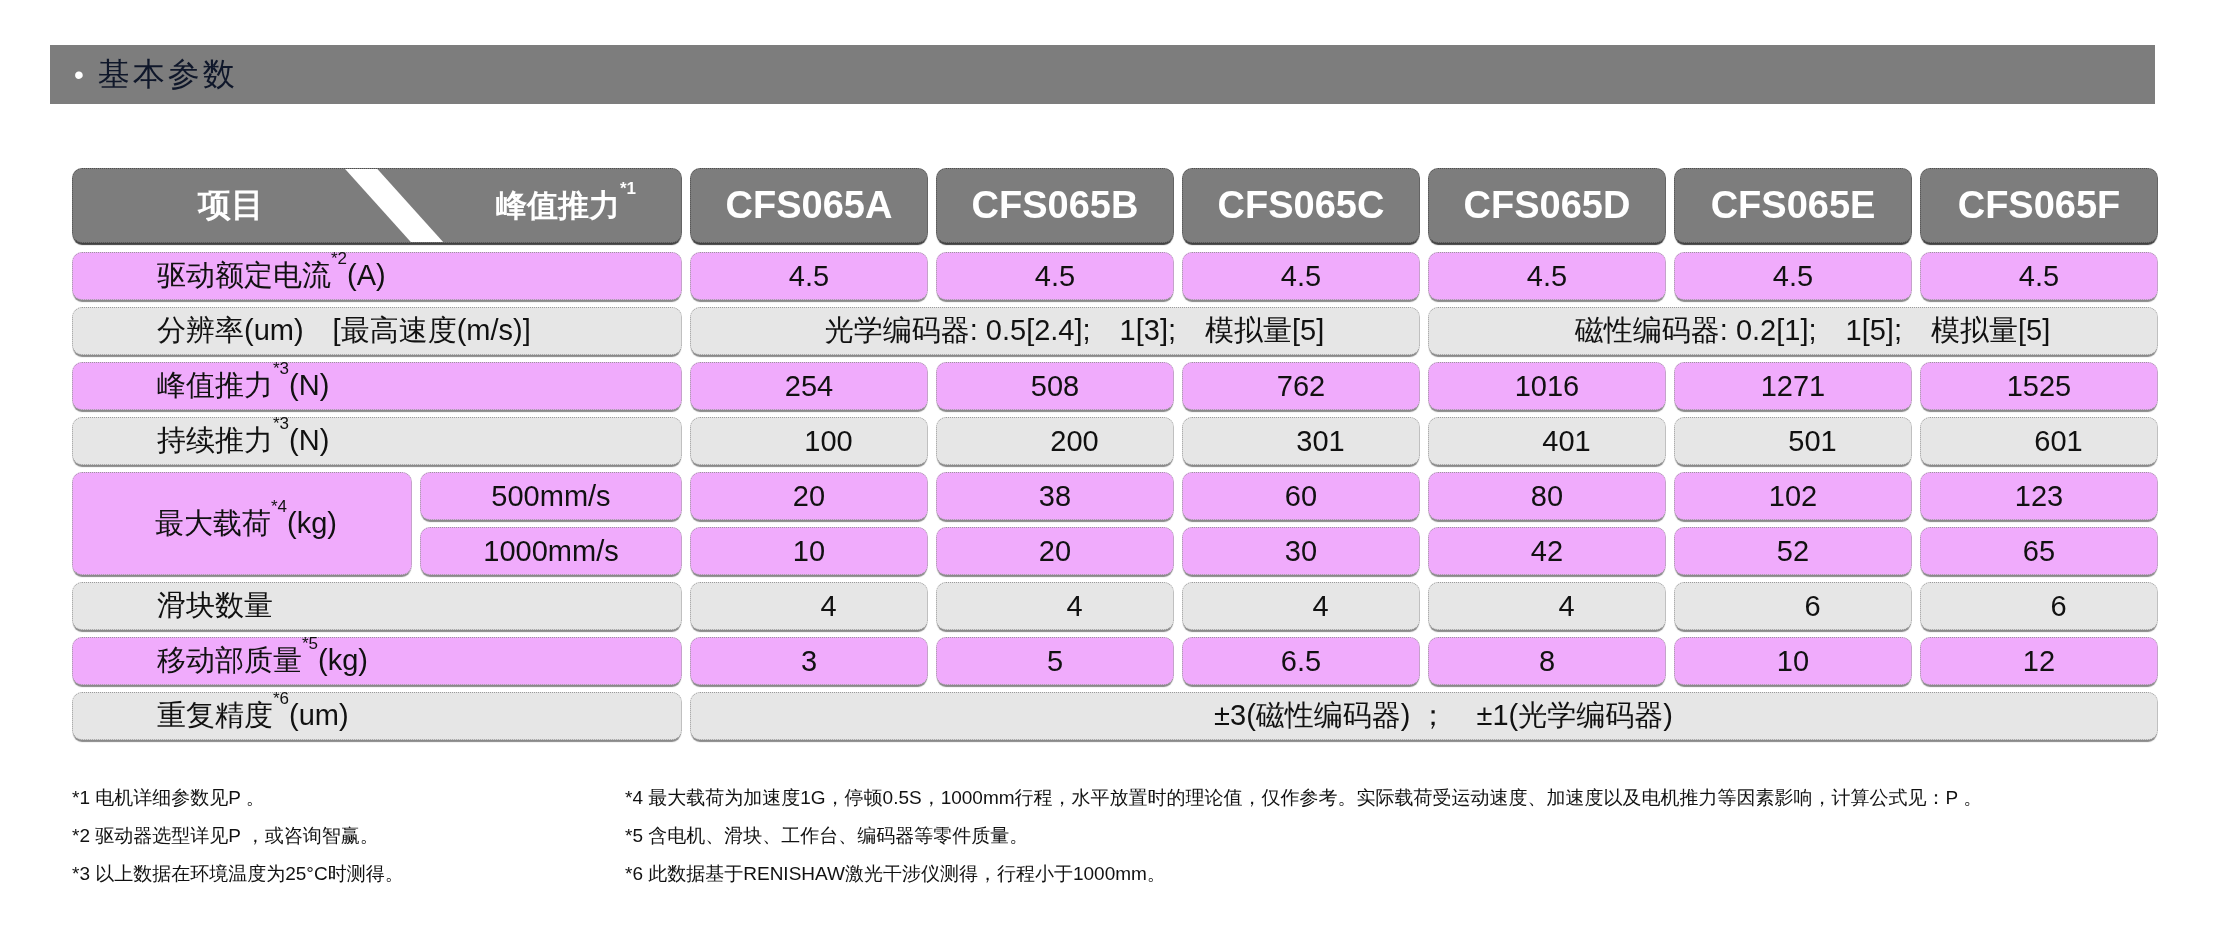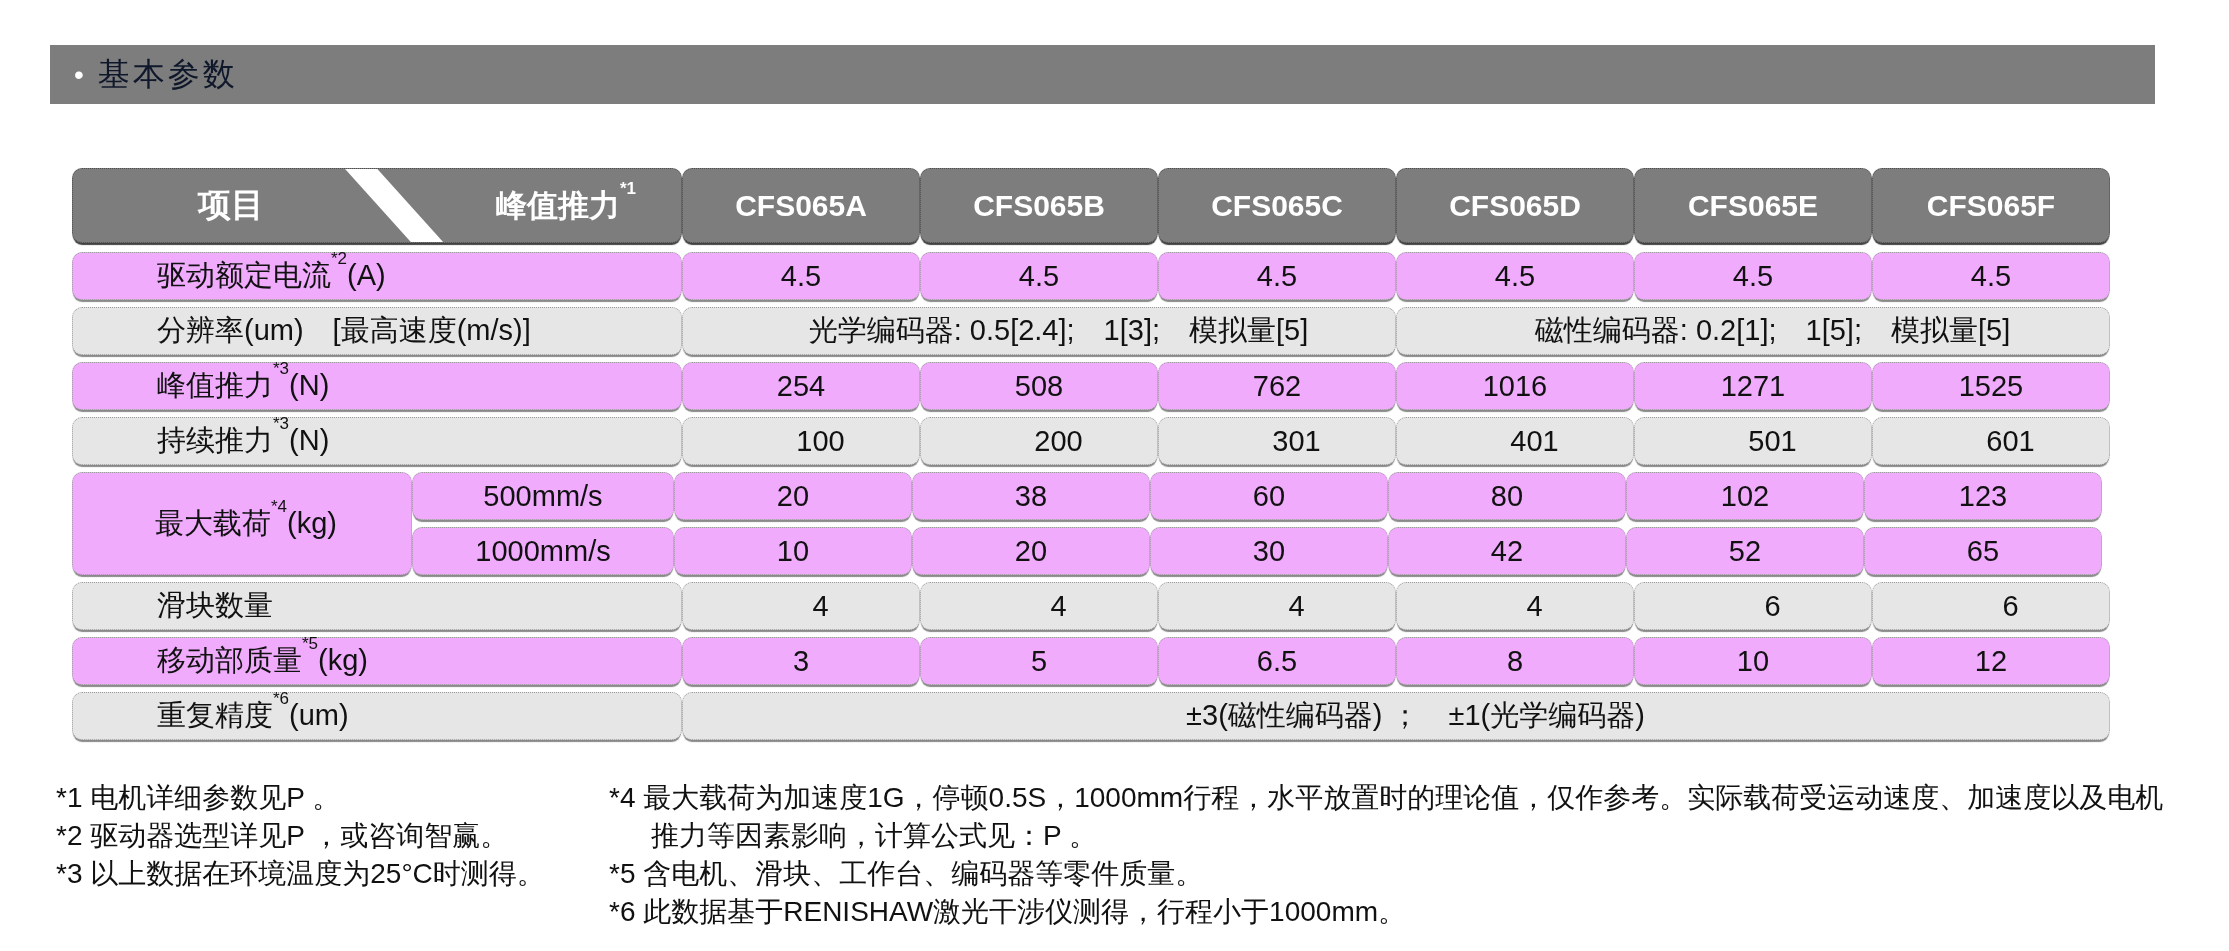--- a/index.html
+++ b/index.html
@@ -15,36 +15,36 @@
     position:absolute; left:50px; top:45px; width:2105px; height:59px;
     background:#7d7d7d; display:flex; align-items:center; padding-left:24px;
   }
   .banner .bullet { color:#ffffff; font-size:28px; margin-right:14px; line-height:1; }
   .banner .title  { color:#0f172a; font-size:32px; font-weight:normal; letter-spacing:3px; }
 
   
   .spec-table { position:absolute; left:72px; top:168px; width:2086px; }
   .t-row {
     display:grid; grid-template-columns:610px repeat(6,238px);
-    height:48px; margin-bottom:7px;
+    column-gap:8px; height:48px; margin-bottom:7px;
   }
   .t-row.header { height:75px; margin-bottom:9px; }
   .t-row.loadgrid {
     grid-template-columns:340px 262px repeat(6,238px);
     grid-template-rows:48px 48px; row-gap:7px; height:auto;
   }
 
   .cell {
     border-radius:10px; display:flex; align-items:center; justify-content:center;
     font-size:29px; position:relative; white-space:nowrap;
   }
   .c-white { background:#f0abfc; border:1px dotted #9a9a9a; box-shadow:0 3px 1px -1px rgba(40,40,40,0.55); }
   .c-gray  { background:#e6e6e6; border:1px dotted #9a9a9a; box-shadow:0 3px 1px -1px rgba(40,40,40,0.55);padding-left:39px; }
   .c-head  {
-    background:#7d7d7d; color:#ffffff; font-weight:bold; font-size:30px;
+    background:#7d7d7d; color:#ffffff; font-weight:bold; font-size:38px;
     border:1px dotted #4d4d4d; box-shadow:0 3px 1px -1px rgba(0,0,0,0.75);
   }
   .lbl { justify-content:flex-start; padding-left:84px; }
   .sp { font-size:17px; position:relative; top:-10px; }
 
   
   .corner {
     overflow:hidden; justify-content:space-between;
     padding:0 45px 0 125px; font-size:33px;
   }
@@ -54,22 +54,22 @@
   }
   .corner .model-wrap { font-size:31px; }
 
   .span3a { grid-column:2/5; }
   .span3b { grid-column:5/8; }
   .span6  { grid-column:2/8; }
   .loadlabel { grid-column:1; grid-row:1/3; padding-left:8px; justify-content:center; }
 
   
   .footnotes {
-    position:absolute; left:56px; top:779px; display:flex;
-    font-size:28px; line-height:38px; color:#111111;
+    position:absolute; left:72px; top:779px; display:flex;
+    font-size:19px; line-height:38px; color:#111111;
   }
   .fn-left  { width:553px; }
   .fn-right { width:1576px; }
   .fn-right .hang { text-indent:-42px; padding-left:42px; white-space:normal; }
 </style>
 </head>
 <body>
 
 <div class="page">
 

